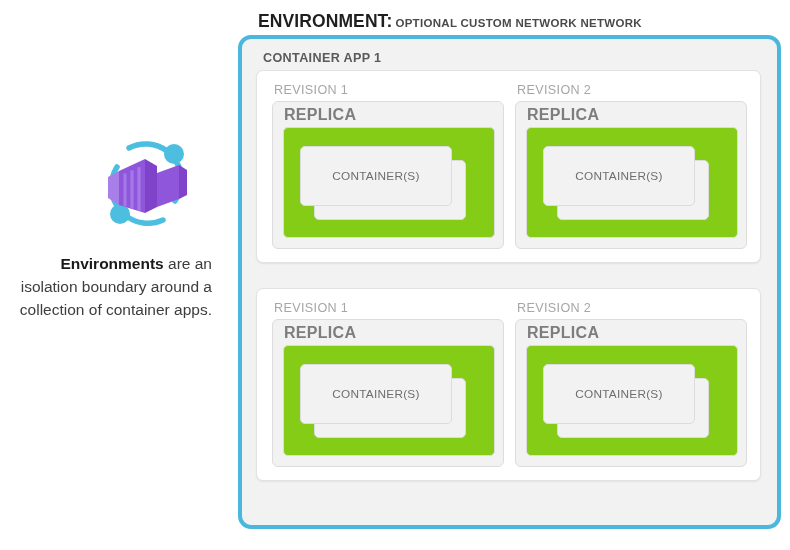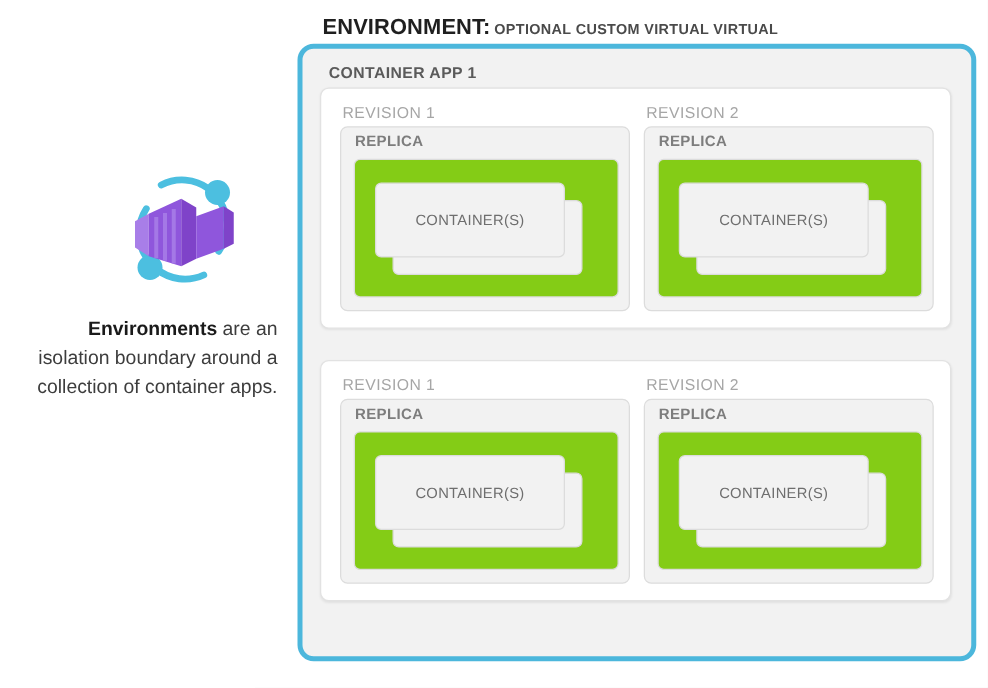--- a/index.html
+++ b/index.html
@@ -36,21 +36,20 @@
   #caption {
     position: absolute;
     left: 0px;
     top: 252px;
     width: 212px;
     text-align: right;
     font-size: 15.5px;
     line-height: 23px;
     color: #3d3d3d;
     font-family: "Liberation Sans", sans-serif;
-    margin-left: 10px;
   }
   #caption .lead {
     font-weight: bold;
     color: #1a1a1a;
   }
 
   
   #env-title {
     position: absolute;
     left: 258px;
@@ -147,21 +146,21 @@
     background: #f2f2f2;
     border: 1px solid #dcdcdc;
     border-radius: 6px;
     box-sizing: border-box;
   }
 
   .replica-label {
     position: absolute;
     left: 11px;
     top: 4px;
-    font-size: 12px;
+    font-size: 16px;
     font-weight: bold;
     letter-spacing: 0.3px;
     color: #7d7d7d;
   }
 
   
   .replica-inner {
     position: absolute;
     left: 10px;
     top: 25px;
@@ -244,21 +243,21 @@
       <path d="M 62 40 L 70 36 L 92 37 L 84 32 Z" fill="#a87ee8" opacity="0"></path>
     </svg>
   </div>
 
   <div id="caption">
     <span class="lead">Environments</span><span> are an isolation boundary around a collection of container apps.</span>
   </div>
 </div>
 
 <div id="env-title">
-  <span id="env-title-main">ENVIRONMENT:</span><span id="env-title-sub">OPTIONAL CUSTOM VIRTUAL VIRTUAL</span>
+  <span id="env-title-main">ENVIRONMENT:</span><span id="env-title-sub">OPTIONAL CUSTOM NETWORK NETWORK</span>
 </div>
 
 <div id="environment-box">
   <div id="environment-inner">
 
     <div class="app-group" id="app-group-0">
       <div class="app-label">CONTAINER APP 1</div>
       <div class="app-card">
 
         <div class="revision revision-left">

